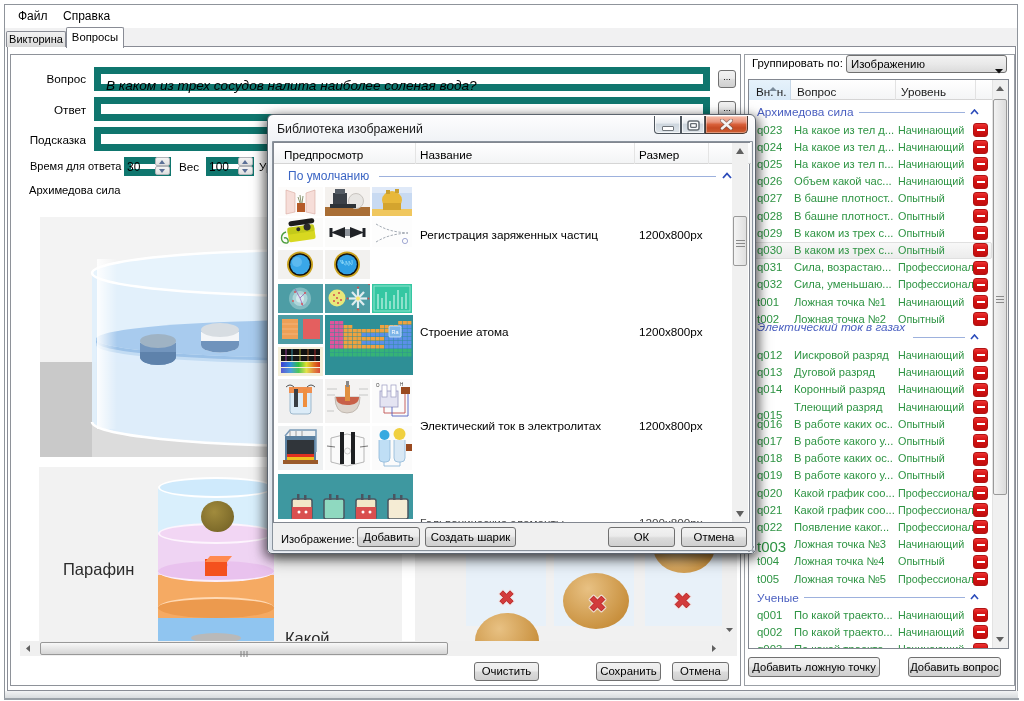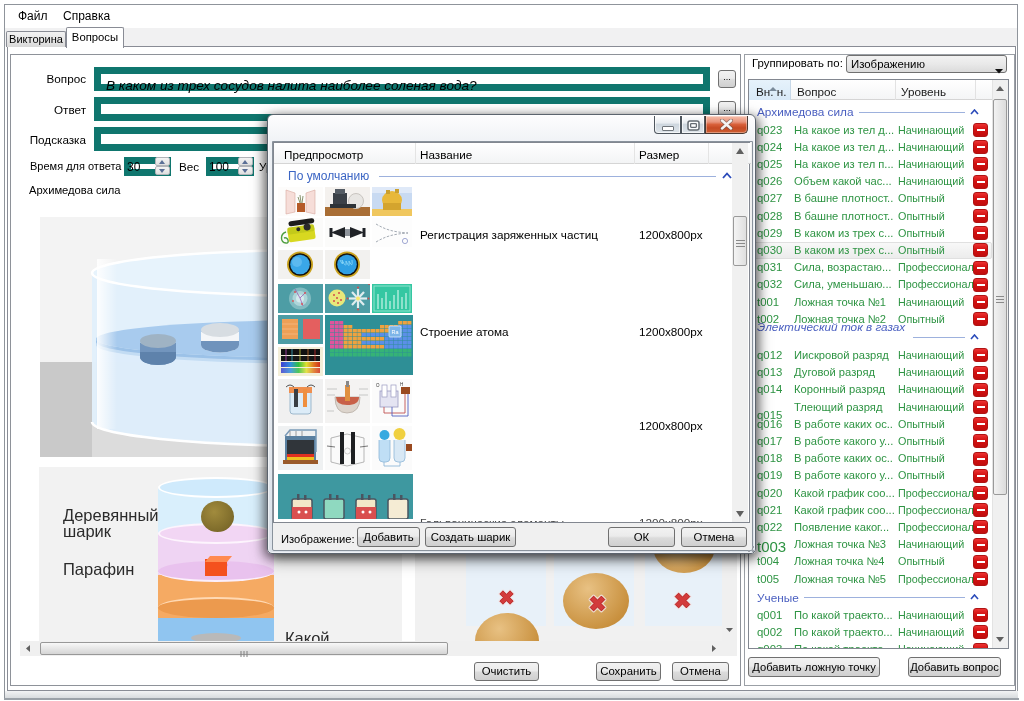--- a/index.html
+++ b/index.html
@@ -75,21 +75,20 @@
 
 <path d="M100,126 L100,140 A18,8 0 0 0 136,140 L136,126 Z" fill="#7295bd"></path>
 <path d="M100,135 L100,140 A18,8 0 0 0 136,140 L136,135 Z" fill="#5e82ab"></path>
 <ellipse cx="118" cy="124" rx="18" ry="7" fill="#9fb3c4"></ellipse>
 
 <path d="M161,115 L161,128 A19,7.5 0 0 0 199,128 L199,115 Z" fill="#f4f6f8"></path>
 <path d="M161,124 L161,128 A19,7.5 0 0 0 199,128 L199,124 Z" fill="#6f93bc"></path>
 <ellipse cx="180" cy="113" rx="19" ry="7" fill="#d7dde2"></ellipse>
 </svg></div>
 <div class="a" style="left:39px;top:467px;width:363px;height:174px;background:#f2f2f2;overflow:hidden;">
-<div class="a" style="left:24px;top:40px;width:130px;height:32px;font-size:16.5px;color:#2b2b2b;line-height:16px;">Деревянный<br>шарик</div>
 <div class="a" style="left:24px;top:93px;width:100px;height:18px;font-size:16.5px;color:#2b2b2b;">Парафин</div>
 <div class="a" style="left:246px;top:162px;width:60px;height:18px;font-size:16.5px;color:#2b2b2b;">Какой</div>
 <div class="a" style="left:119px;top:20px;width:116px;height:134px;background:#d9effc;"></div>
 <div class="a" style="left:119px;top:66px;width:116px;height:42px;background:#efd4f3;"></div>
 <div class="a" style="left:119px;top:108px;width:116px;height:43px;background:#f5aa63;"></div>
 <div class="a" style="left:119px;top:151px;width:116px;height:23px;background:#90c5f0;"></div>
 <div class="a" style="left:119px;top:10px;width:116px;height:21px;background:#cfeafc;border:2px solid #fff;border-radius:50%;"></div>
 <div class="a" style="left:119px;top:56px;width:116px;height:21px;background:#f2d6f4;border:2px solid #fdf4fd;border-radius:50%;"></div>
 <div class="a" style="left:119px;top:94px;width:116px;height:21px;background:#e9c2ee;border-radius:50%;border-bottom:2px solid #fbeffc;"></div>
 <div class="a" style="left:119px;top:130px;width:116px;height:21px;background:#ec9a4e;border-radius:50%;border-top:2px solid #ffd9b3;"></div>
@@ -340,20 +339,21 @@
         <g stroke="#8a8a8a" stroke-width="1">
           <line x1="0" y1="1.5" x2="8" y2="1.5"></line>
           <line x1="0" y1="4.5" x2="8" y2="4.5"></line>
           <line x1="0" y1="7.5" x2="8" y2="7.5"></line>
         </g>
       </svg></div>
 <div class="btn" style="left:748px;top:657px;width:132px;height:20px;line-height:18px;font-size:11.2px;">Добавить ложную точку</div>
 <div class="btn" style="left:908px;top:657px;width:93px;height:20px;line-height:18px;font-size:11.2px;">Добавить вопрос</div>
 </div>
 <div class="a" style="left:267px;top:114px;width:489px;height:440px;z-index:10;border-radius:6px 6px 5px 5px;background:linear-gradient(#fdfdfe,#eef1f5 30px,#dde3ea);border:1px solid #5c646e;box-shadow:0 5px 16px rgba(0,0,0,0.5), -4px 3px 10px rgba(0,0,0,0.28), 4px 3px 10px rgba(0,0,0,0.28), 0 0 0 1px rgba(255,255,255,0.5) inset;">
+<div class="a" style="left:9px;top:7px;width:200px;height:15px;font-size:12.3px;color:#1a1a1a;">Библиотека изображений</div>
 <div class="a" style="left:386px;top:1px;width:27px;height:18px;background:linear-gradient(#fcfdfe,#e9edf1 40%,#ced7df 50%,#dee4ea);border:1px solid #4e565e;border-top:none;border-radius:0 0 0 4px;box-shadow:inset 0 0 0 1px rgba(255,255,255,0.65);"></div>
 <div class="a" style="left:413px;top:1px;width:24px;height:18px;background:linear-gradient(#fcfdfe,#e9edf1 40%,#ced7df 50%,#dee4ea);border:1px solid #4e565e;border-top:none;box-shadow:inset 0 0 0 1px rgba(255,255,255,0.65);"></div>
 <div class="a" style="left:437px;top:1px;width:43px;height:18px;background:linear-gradient(#f6beab,#e8947b 35%,#d8603a 50%,#c64a24 70%,#cd5f33);border:1px solid #4a3a33;border-top:none;border-radius:0 0 5px 0;box-shadow:inset 0 0 0 1px rgba(255,255,255,0.35);"></div>
 <div class="a" style="left:394px;top:11px;width:12px;height:5px;background:#fff;border:1px solid #70767c;border-radius:1px;"></div>
 <svg class="a" style="left:419px;top:5px;" width="13" height="11">
       <rect x="1" y="1" width="11" height="9" rx="2" fill="#fbfcfd" stroke="#666c73" stroke-width="1.5"></rect>
       <rect x="3.6" y="3.6" width="5.8" height="3.8" rx="0.8" fill="#ffffff" stroke="#666c73" stroke-width="1.3"></rect>
     </svg>
 <svg class="a" style="left:452px;top:4px;" width="13" height="11">
       <path d="M2,1.5 L11,9.5 M11,1.5 L2,9.5" stroke="#5c5450" stroke-width="4.2" stroke-linecap="round" opacity="0.55"></path>
@@ -728,20 +728,21 @@
 </svg></div>
 <div class="a" style="left:98px;top:283px;width:40px;height:44px;background:#f0f0f0;overflow:hidden;"><svg width="40" height="44">
 <rect width="40" height="44" fill="#fbfbfb"></rect>
 <path d="M7,14 L7,32 Q7,36 11,36 L14,36 Q18,36 18,32 L18,14" fill="#bfdef5" stroke="#8fb8d8" stroke-width="0.8"></path>
 <path d="M22,14 L22,32 Q22,36 26,36 L29,36 Q33,36 33,32 L33,14" fill="#d8e8f5" stroke="#8fb8d8" stroke-width="0.8"></path>
 <circle cx="12.5" cy="9" r="5" fill="#38aae0"></circle>
 <circle cx="27.5" cy="8" r="6" fill="#f0d040"></circle>
 <rect x="34" y="18" width="6" height="7" fill="#9a4a20"></rect>
 <path d="M12,36 L12,40 L28,40 L28,36" stroke="#8fb8d8" stroke-width="0.9" fill="none"></path>
 </svg></div>
+<div class="a" style="left:146px;top:276px;width:220px;height:14px;">Электический ток в электролитах</div>
 <div class="a" style="left:365px;top:276px;width:70px;height:14px;">1200x800px</div>
 <div class="a" style="left:4px;top:331px;width:135px;height:45px;background:#3e98a0;overflow:hidden;"><svg width="140" height="45">
 <g>
 <rect x="14" y="25" width="20" height="20" rx="2" fill="#f2e7c8" stroke="#4a5560" stroke-width="1.5"></rect>
 <rect x="14" y="33" width="20" height="12" fill="#d94f4f"></rect>
 <rect x="46" y="25" width="20" height="20" rx="2" fill="#8fd9c0" stroke="#4a5560" stroke-width="1.5"></rect>
 <rect x="78" y="25" width="20" height="20" rx="2" fill="#f2e7c8" stroke="#4a5560" stroke-width="1.5"></rect>
 <rect x="78" y="33" width="20" height="12" fill="#d94f4f"></rect>
 <rect x="110" y="25" width="20" height="20" rx="2" fill="#f5ecd4" stroke="#4a5560" stroke-width="1.5"></rect>
 <g fill="#4a5560">

